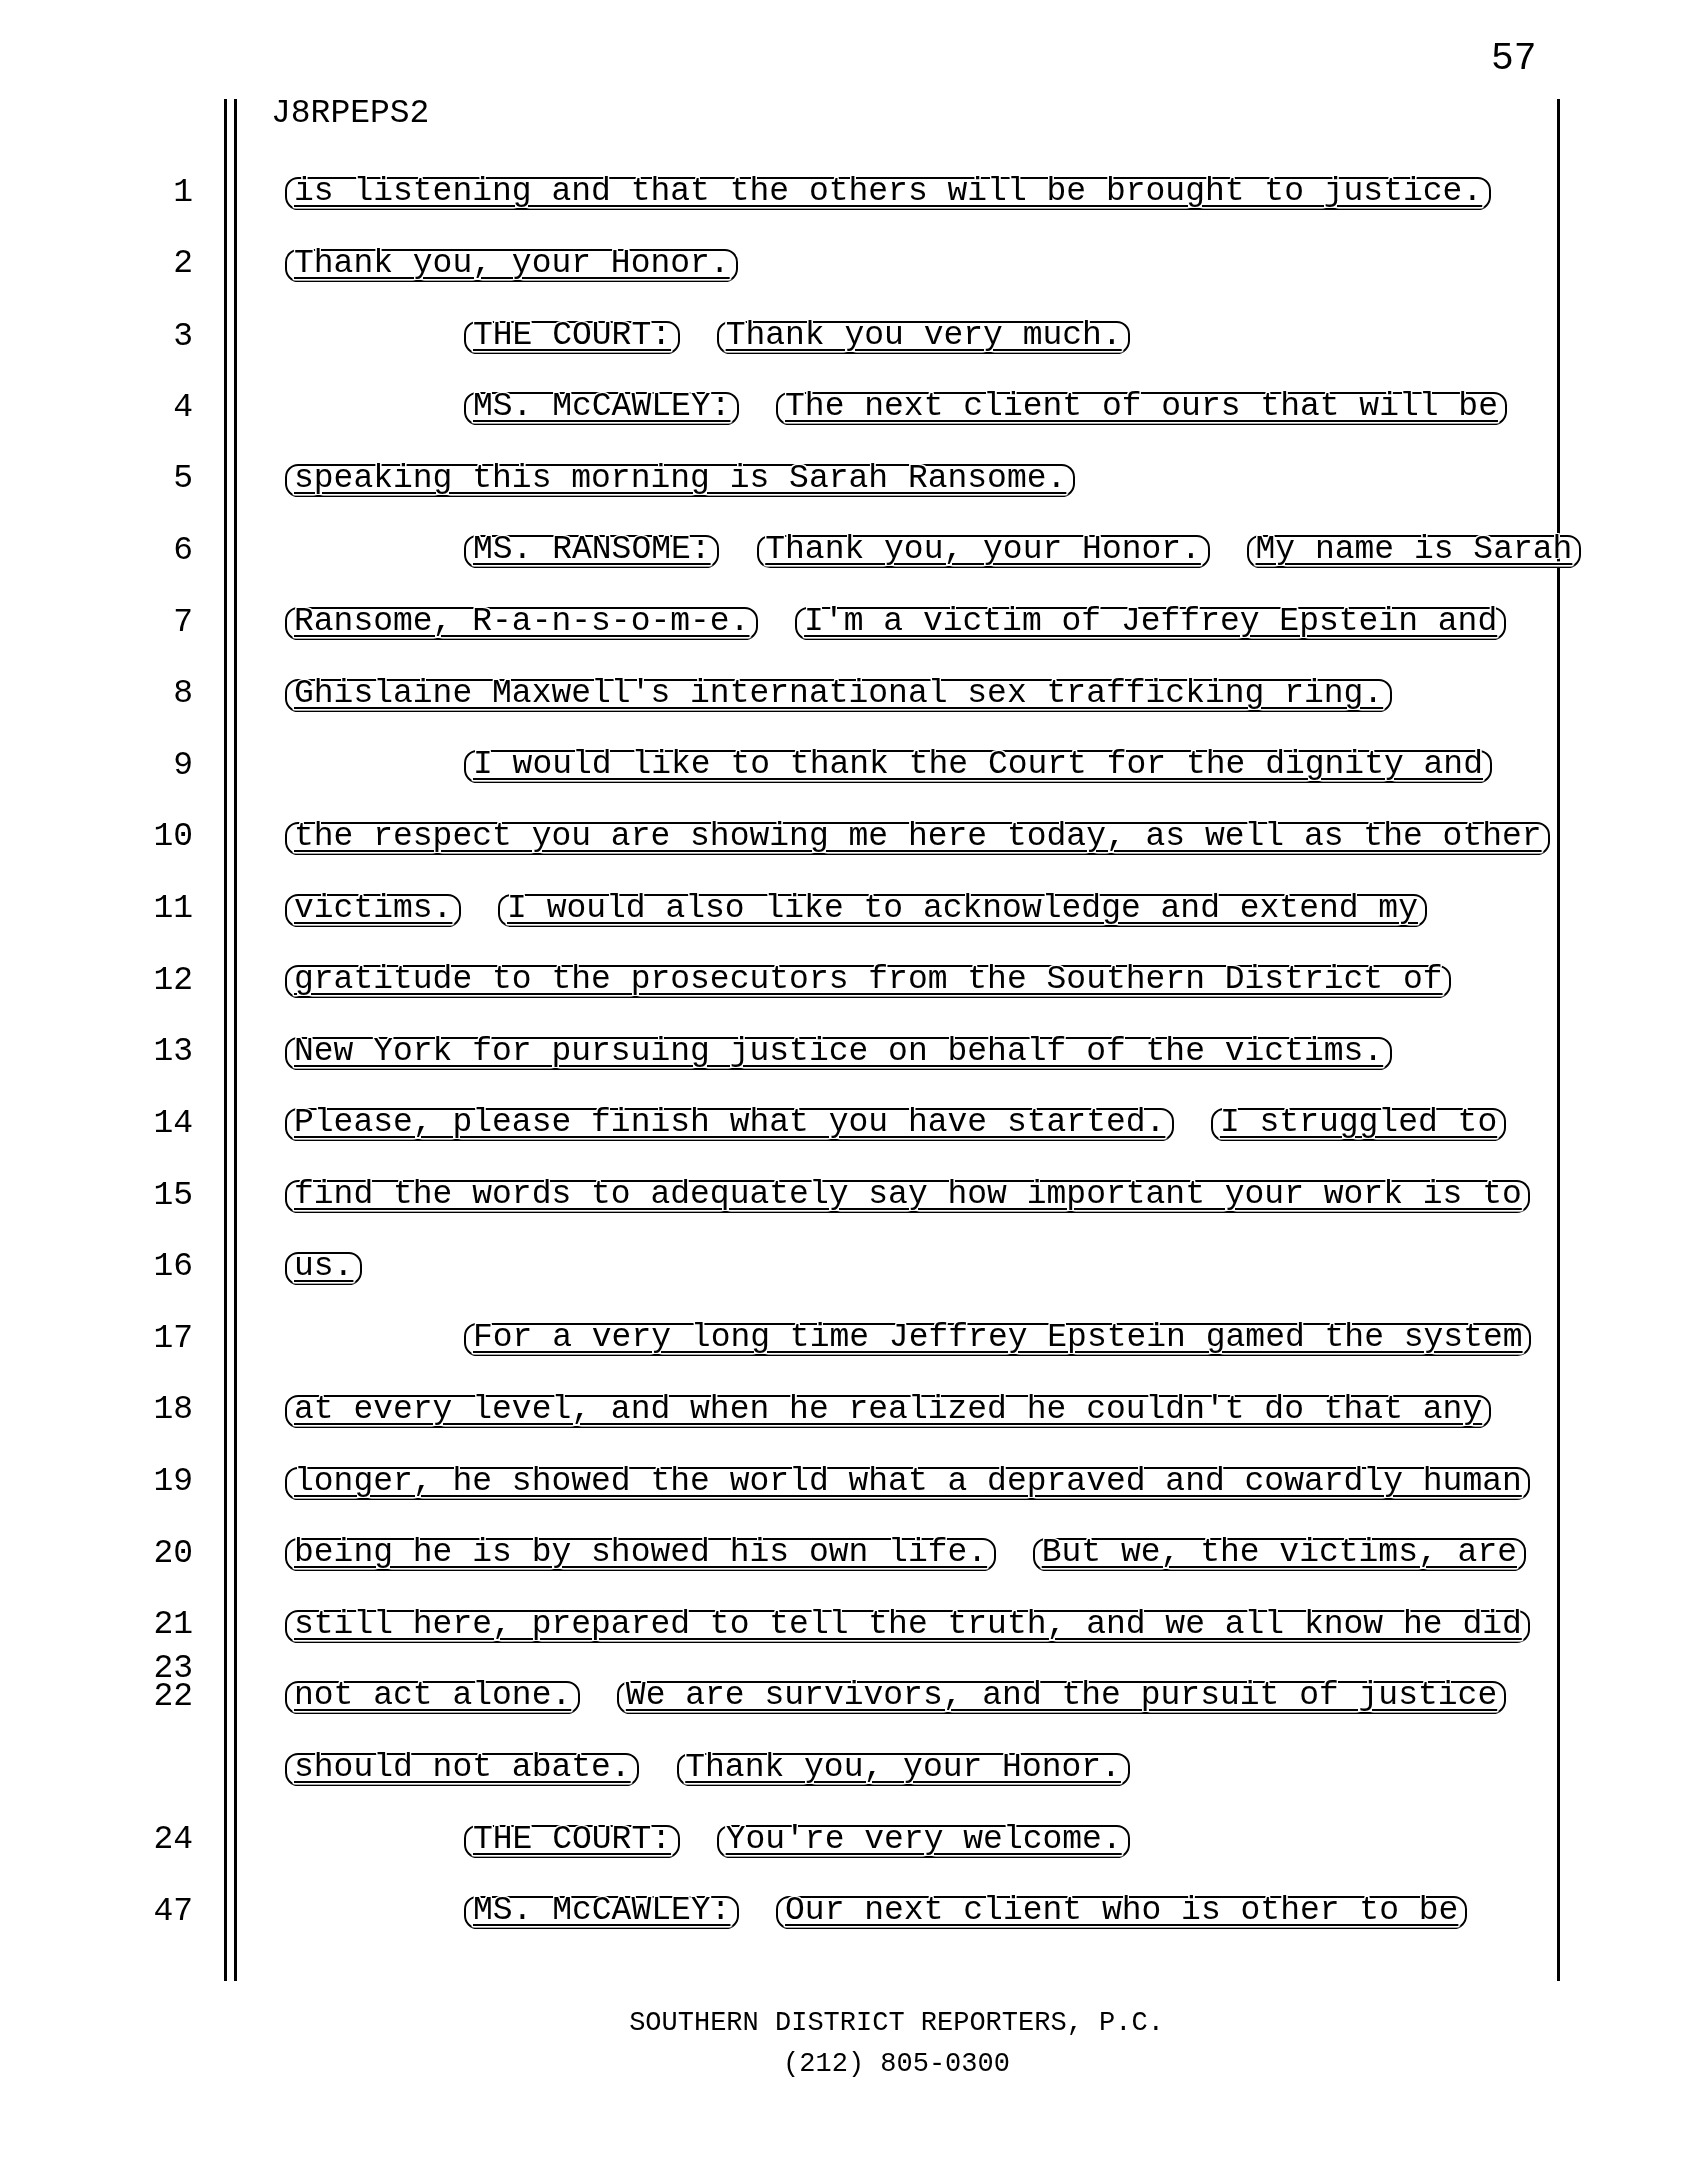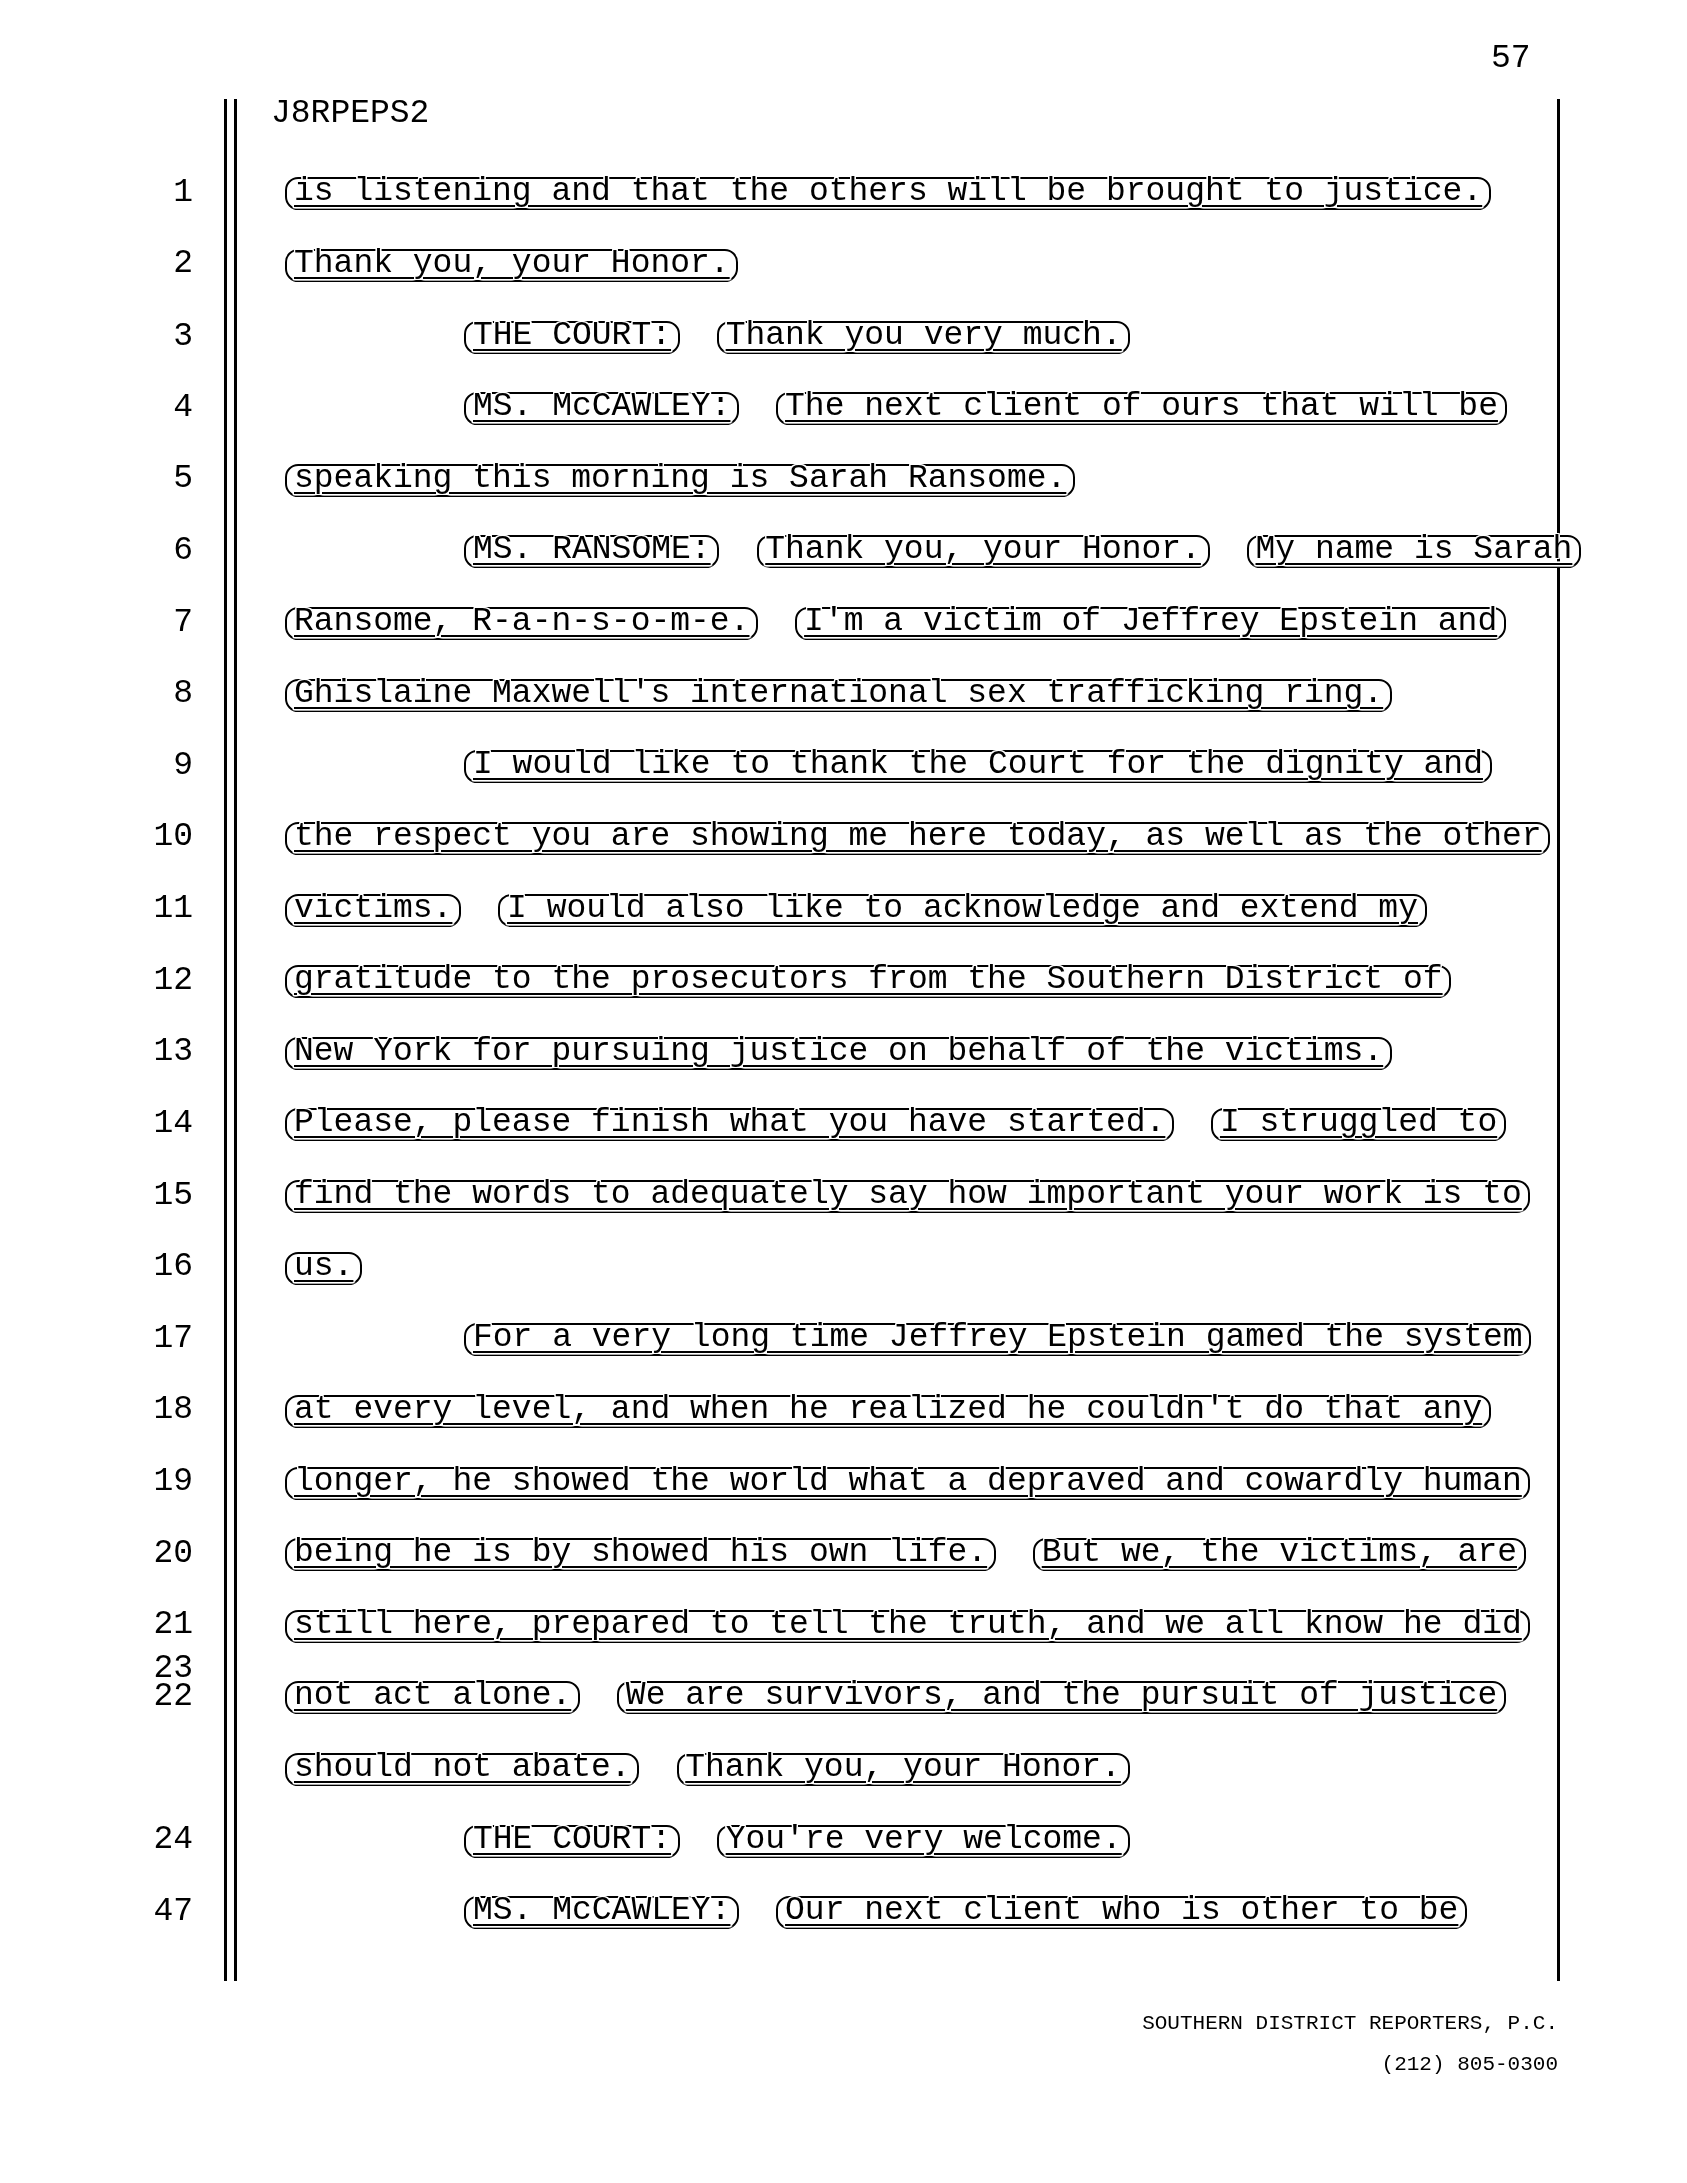--- a/index.html
+++ b/index.html
@@ -5,23 +5,23 @@
   html,body { margin:0; padding:0; }
   body {
     width:1687px; height:2183px; position:relative;
     background:#ffffff; color:#000000;
     font-family:"Liberation Mono","DejaVu Sans Mono",monospace;
     overflow:hidden;
   }
   .abs { position:absolute; }
 
   
-  .pageno   { top:42px;  left:1491px; font-size:33px; line-height:33px; }
+  .pageno   { top:42px;  left:1491px; font-size:38px; line-height:33px; }
   .hdrcode  { top:97px; left:271px;  font-size:33px; line-height:33px; }
-  .footer   { left:235px; width:1323px; text-align:right; font-size:21px; line-height:33px; }
+  .footer   { left:235px; width:1323px; text-align:center; font-size:27px; line-height:33px; }
 
   
   .vrule { position:absolute; top:99px; height:1882px; width:2.6px; background:#000; }
   .vrule.l1 { left:224px; }
   .vrule.l2 { left:234px; }
   .vrule.r  { left:1557px; }
 
   
   .num {
     position:absolute; left:119px; width:74px; text-align:right;

